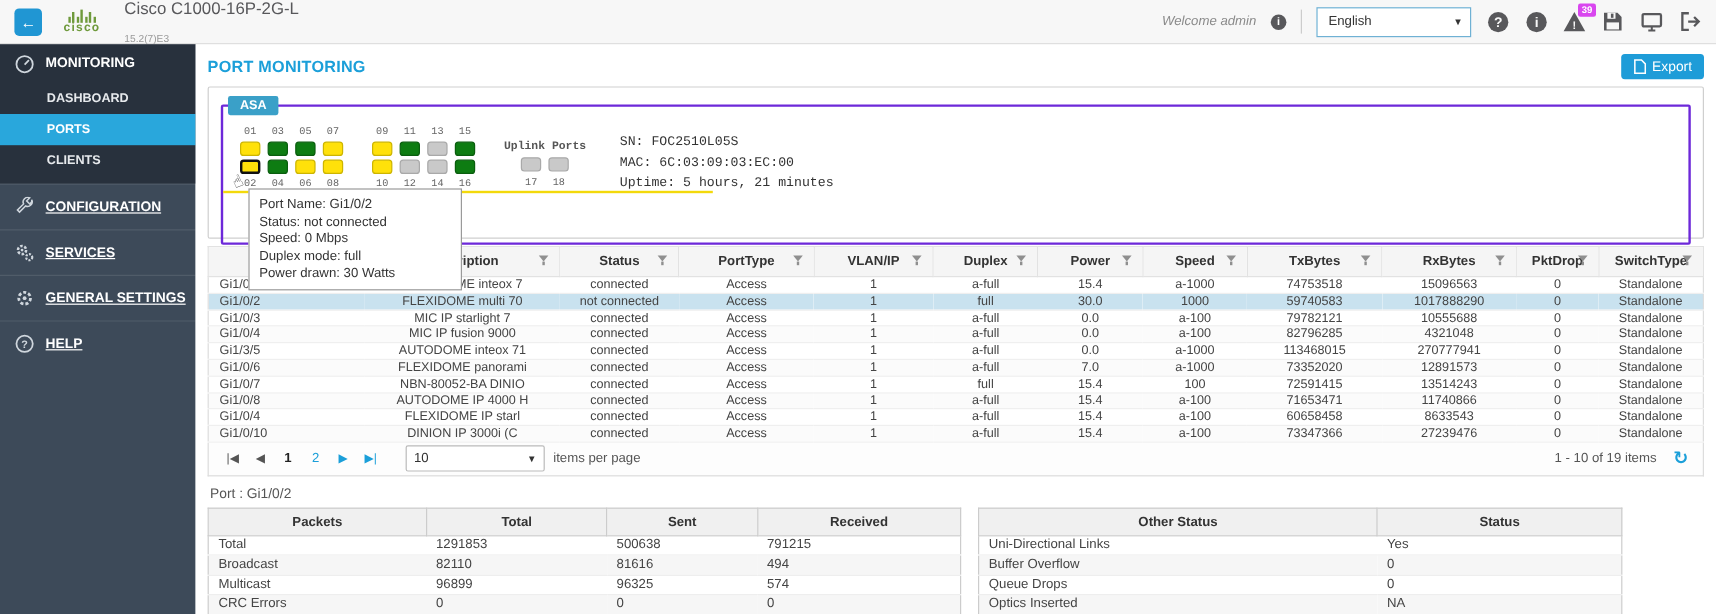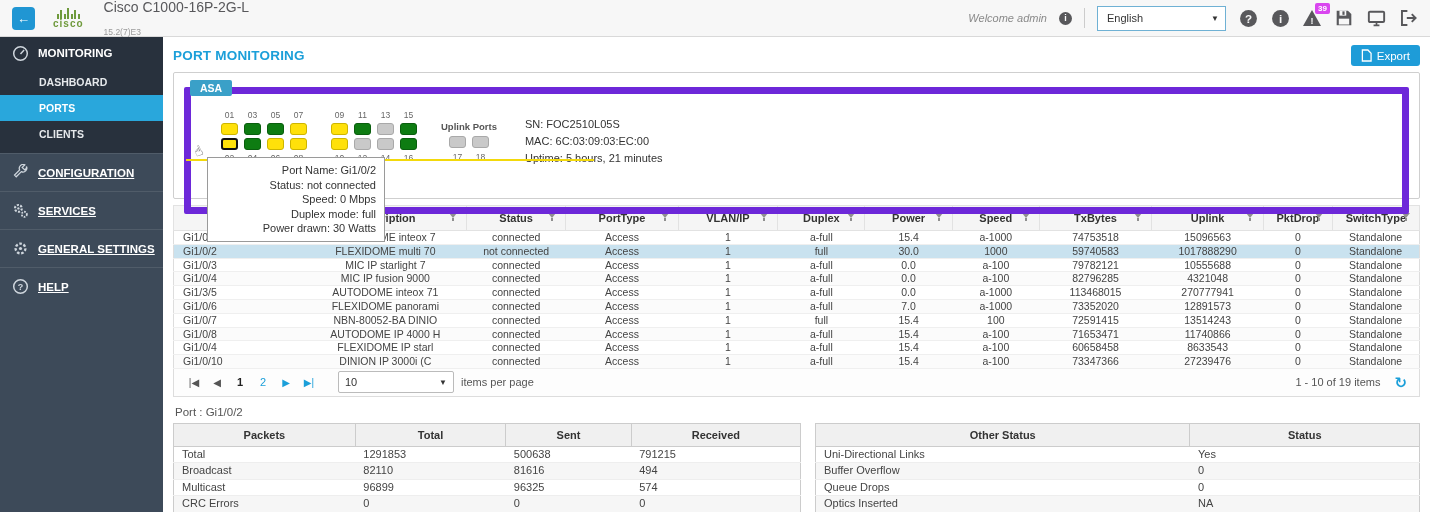--- a/index.html
+++ b/index.html
@@ -44,39 +44,39 @@
         padding:8px 10px 0 10px;box-sizing:border-box;}
   .title-row{display:flex;align-items:center;justify-content:space-between;}
   .page-title{color:#1b9fd9;font-size:13.5px;font-weight:bold;letter-spacing:.2px;}
   .export-btn{background:#1e9cd8;color:#fff;border-radius:3px;font-size:11.5px;padding:4px 10px;display:flex;
               align-items:center;gap:5px;cursor:pointer;}
   
   .switch-panel{position:relative;margin-top:6px;border:1px solid #cfcfcf;border-radius:2px;height:127px;
                 padding:5px 10px;box-sizing:border-box;z-index:5;}
   .asa-chip{position:relative;z-index:2;display:inline-block;background:#3aa0c8;color:#fff;font-size:10.5px;
             font-weight:bold;padding:2px 10px;border-radius:2px;margin-left:6px;cursor:pointer;}
-  .panel-inner{position:relative;border:7px solid #6d28d9;border-radius:2px;margin-top:-9px;
-               padding:16px 12px 8px 30px;height:89px;box-sizing:content-box;}
+  .panel-inner{position:relative;border:2px solid #6d28d9;border-radius:2px;margin-top:-9px;
+               padding:16px 12px 8px 14px;height:89px;box-sizing:content-box;font-family:Liberation Mono, monospace;}
   .ports-row{display:flex;align-items:flex-start;gap:24px;}
   .pg{display:flex;flex-direction:column;gap:3px;}
   .sqs{display:flex;gap:6px;}
   .lbls{display:flex;gap:6px;}
   .lbls span{width:17px;text-align:center;font-size:8.5px;color:#666;}
   .sq{width:17px;height:12px;border-radius:3px;box-sizing:border-box;border:1px solid rgba(0,0,0,.25);cursor:pointer;}
   .sq.warning{background:#ffe10a;border-color:#cdb500;}
   .sq.up{background:#0e7c12;border-color:#0a5e0e;}
   .sq.down{background:#c9c9c9;border-color:#a9a9a9;}
   .sq.selected{border:2px solid #111;}
   .uplink{display:flex;flex-direction:column;align-items:center;gap:4px;margin-top:11px;}
   .uplink .cap{font-size:9.5px;font-weight:bold;color:#555;}
   .sw-info{font-size:11px;color:#333;line-height:17px;margin-top:6px;margin-left:4px;}
   .yellow-line{position:absolute;left:12px;top:86px;width:408px;border-top:2px solid #f3d90b;}
   .hand{position:absolute;left:20px;top:70px;z-index:31;font-size:14px;color:#333;transform:rotate(-25deg);}
   .tooltip{position:absolute;left:33px;top:84px;width:160px;background:#fff;border:1px solid #9a9a9a;
-           z-index:30;padding:5px 8px;font-size:11px;color:#333;line-height:14.6px;text-align:right;}
+           z-index:30;padding:5px 8px;font-size:11px;color:#333;line-height:14.6px;}
   
   table{border-collapse:collapse;}
   .ports-table{width:100%;margin-top:6px;table-layout:fixed;font-size:11px;border:1px solid #ddd;}
   .ports-table th{background:#f5f5f5;border:1px solid #e2e2e2;height:22px;font-size:11px;color:#333;
                   font-weight:bold;position:relative;text-align:center;cursor:pointer;}
   .funnel-wrap{position:absolute;right:9px;top:7px;display:flex;flex-direction:column;align-items:center;cursor:pointer;}
   .funnel-tri{width:0;height:0;border:4px solid transparent;border-top:5px solid #8f8f8f;border-bottom:0;}
   .funnel-stem{width:2px;height:3px;background:#8f8f8f;margin-top:0;}
   .ports-table td{height:12.8px;line-height:12.8px;padding:0 4px;text-align:center;color:#444;font-size:10.5px;
                   border-bottom:1px solid #efefef;overflow:hidden;white-space:nowrap;}
@@ -95,21 +95,21 @@
   .size-select{width:102px;height:20px;border:1px solid #bbb;border-radius:2px;background:#fff;display:flex;
                align-items:center;justify-content:space-between;padding:0 6px;margin-left:14px;font-size:11px;
                color:#333;cursor:pointer;}
   .pager .right{margin-left:auto;display:flex;align-items:center;gap:14px;}
   .refresh{color:#1b9fd9;font-size:15px;font-weight:bold;cursor:pointer;line-height:15px;}
   
   .port-label{margin:9px 0 5px 2px;font-size:11.5px;color:#555;}
   .detail-row{display:flex;gap:14px;align-items:flex-start;}
   .dtable{table-layout:fixed;font-size:11px;border:1px solid #ccc;}
   .dtable.left{width:628px;}
-  .dtable.right{width:605px;}
+  .dtable.right{width:537px;}
   .dtable th{background:#f0f0f0;border:1px solid #ccc;height:20px;font-weight:bold;color:#333;text-align:center;font-size:11px;}
   .dtable td{height:15.4px;line-height:15.4px;padding:0 8px;color:#444;overflow:hidden;white-space:nowrap;}
   .dtable tbody tr:nth-child(even){background:#f6f6f6;}
   .dtable tbody tr{border-bottom:1px solid #eee;}
 </style>
 </head>
 <body>
 
 <div class="app-header">
   <div class="back-btn">←</div>
@@ -376,21 +376,21 @@
               <span class="funnel-stem"></span>
             </span></th>
         <th><span>Speed</span><span class="funnel-wrap">
               <span class="funnel-tri"></span>
               <span class="funnel-stem"></span>
             </span></th>
         <th><span>TxBytes</span><span class="funnel-wrap">
               <span class="funnel-tri"></span>
               <span class="funnel-stem"></span>
             </span></th>
-        <th><span>Uplink</span><span class="funnel-wrap">
+        <th><span>RxBytes</span><span class="funnel-wrap">
               <span class="funnel-tri"></span>
               <span class="funnel-stem"></span>
             </span></th>
         <th><span>PktDrop</span><span class="funnel-wrap">
               <span class="funnel-tri"></span>
               <span class="funnel-stem"></span>
             </span></th>
         <th><span>SwitchType</span><span class="funnel-wrap">
               <span class="funnel-tri"></span>
               <span class="funnel-stem"></span>

